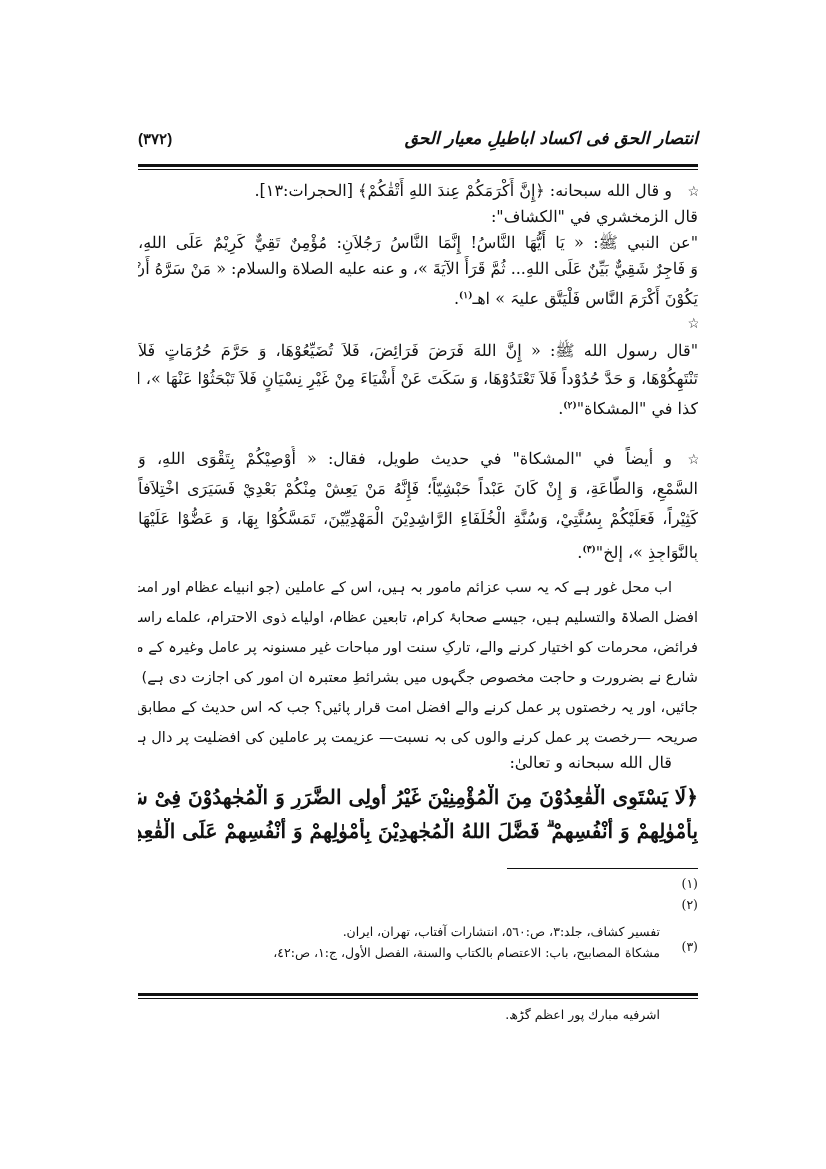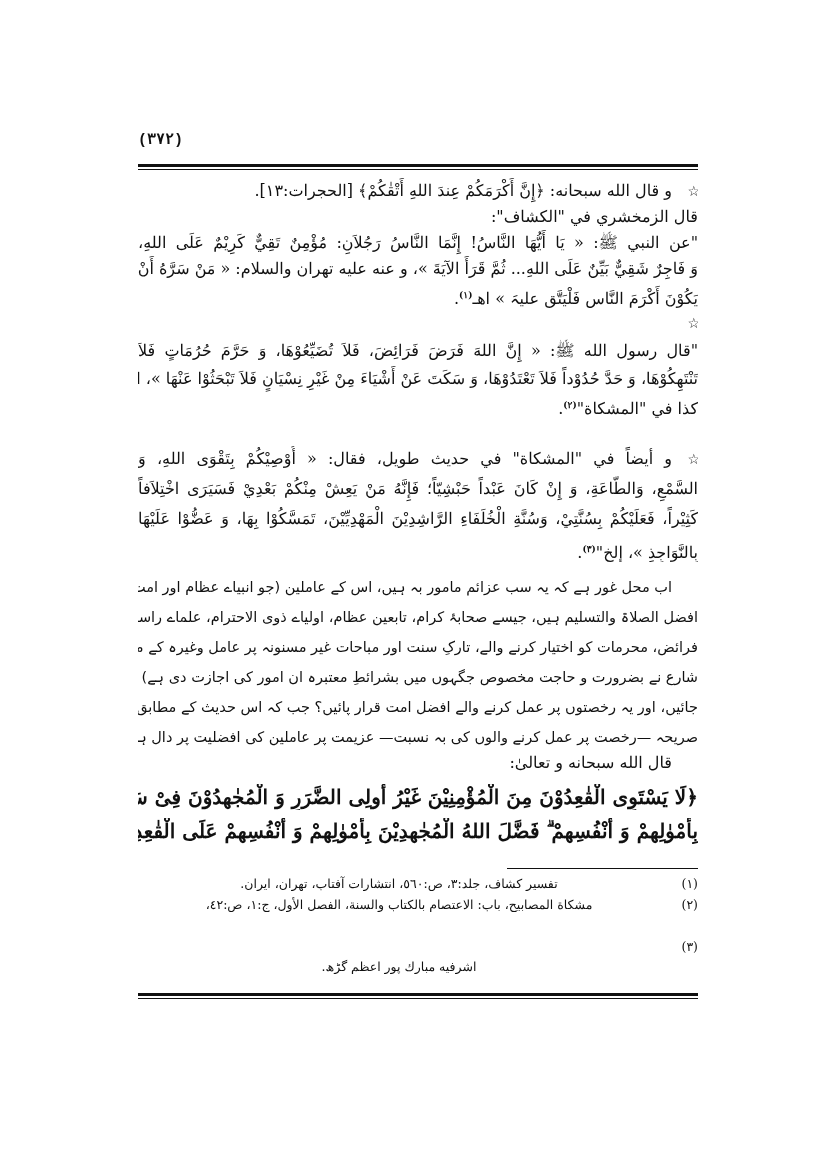--- a/index.html
+++ b/index.html
@@ -3,69 +3,70 @@
 <meta charset="utf-8">
 <style>
   html, body { margin: 0; padding: 0; background: #ffffff; }
   body { width: 826px; height: 1169px; position: relative; overflow: hidden; color: #111; }
   .page { position: absolute; left: 0; top: 0; width: 826px; height: 1169px; background: #fff; }
   .ar { font-family: "DejaVu Serif", serif; direction: rtl; }
   .ur { font-family: "DejaVu Sans", sans-serif; direction: rtl; }
 
   .running-header { position: absolute; left: 138px; width: 560px; top: 128px; height: 30px; }
   .book-title { position: absolute; right: 0; top: 0; font-size: 17px; font-weight: bold; font-style: italic; white-space: nowrap; direction: rtl; }
-  .page-number { position: absolute; left: 0; top: 2px; font-family: Liberation Mono, monospace; font-size: 15px; font-weight: bold; direction: rtl; text-align: center; }
+  .page-number { position: absolute; left: 0; top: 2px; font-family: Liberation Sans, sans-serif; font-size: 15px; font-weight: bold; direction: rtl; text-align: center; }
   .double-rule { position: absolute; left: 138px; width: 560px; }
   .double-rule .thick { height: 3px; background: #111; }
   .double-rule .thin { height: 1px; background: #111; margin-top: 2px; }
   .rule-top { top: 164px; }
   .rule-bottom { top: 993px; }
 
   .content { position: absolute; left: 138px; width: 560px; top: 178px; }
   .line { position: absolute; left: 0; right: 0; white-space: nowrap; overflow: hidden; font-size: 16px; line-height: 26px; height: 26px; direction: rtl; text-align: justify; text-align-last: justify; }
   .line.start { text-align-last: right; }
   .line.indent { padding-right: 26px; box-sizing: border-box; }
   .line.urdu { font-size: 14.5px; }
   .line.quran { font-size: 20px; font-weight: bold; }
   .star { position: absolute; right: -2px; font-size: 14px; font-family: "DejaVu Sans", sans-serif; color: #222; }
   sup { font-size: 9px; font-weight: bold; }
 
   .fn-rule { position: absolute; left: 507px; width: 191px; top: 868px; height: 1px; background: #111; }
   .footnotes { position: absolute; left: 138px; width: 560px; top: 874px; }
   .fn { position: absolute; left: 0; right: 0; font-family: "DejaVu Serif", serif; direction: rtl; font-size: 12.5px; line-height: 19px; }
   .fn-num { position: absolute; right: 0; width: 36px; text-align: right; }
-  .fn-text { position: absolute; right: 38px; left: 0; white-space: nowrap; text-align: center; }
+  .fn-text { position: absolute; right: 38px; left: 0; white-space: nowrap; text-align: right; margin-top: 48px; }
 </style>
 </head>
 <body>
 
 <div class="page">
 
   <div class="running-header">
+    <div class="book-title ur">انتصار الحق فی اکساد اباطیلِ معیار الحق</div>
     <div class="page-number">(۳۷۲)</div>
   </div>
   <div class="double-rule rule-top">
       <div class="thick"></div>
       <div class="thin"></div>
     </div>
 
   <div class="content">
 
     <div class="line ar start indent" style="top:0px">
       <span class="star">☆</span>
       <span>و قال الله سبحانه: ﴿إِنَّ أَكْرَمَكُمْ عِندَ اللهِ أَتْقٰكُمْ﴾ [الحجرات:١٣].</span>
     </div>
     <div class="line ar start" style="top:26px">
       <span>قال الزمخشري في "الكشاف":</span>
     </div>
     <div class="line ar" style="top:52px">
       <span>"عن النبي ﷺ: « يَا أَيُّهَا النَّاسُ! إِنَّمَا النَّاسُ رَجُلاَنِ: مُؤْمِنٌ تَقِيٌّ كَرِيْمٌ عَلَى اللهِ،</span>
     </div>
     <div class="line ar" style="top:78px">
-      <span>وَ فَاجِرٌ شَقِيٌّ بَيِّنٌ عَلَى اللهِ... ثُمَّ قَرَأَ الآيَةَ »، و عنه عليه تهران والسلام: « مَنْ سَرَّهُ أَنْ</span>
+      <span>وَ فَاجِرٌ شَقِيٌّ بَيِّنٌ عَلَى اللهِ... ثُمَّ قَرَأَ الآيَةَ »، و عنه عليه الصلاة والسلام: « مَنْ سَرَّهُ أَنْ</span>
     </div>
     <div class="line ar start" style="top:104px">
       <span>يَكُوْنَ أَكْرَمَ النَّاسِ فَلْيَتَّقِ علیہَ » اهـ</span><sup>(١)</sup><span>.</span>
     </div>
 
     <div class="line ar start indent" style="top:132px">
       <span class="star">☆</span>
     </div>
     <div class="line ar" style="top:160px">
       <span>"قال رسول الله ﷺ: « إِنَّ اللهَ فَرَضَ فَرَائِضَ، فَلاَ تُضَيِّعُوْهَا، وَ حَرَّمَ حُرُمَاتٍ فَلاَ</span>

